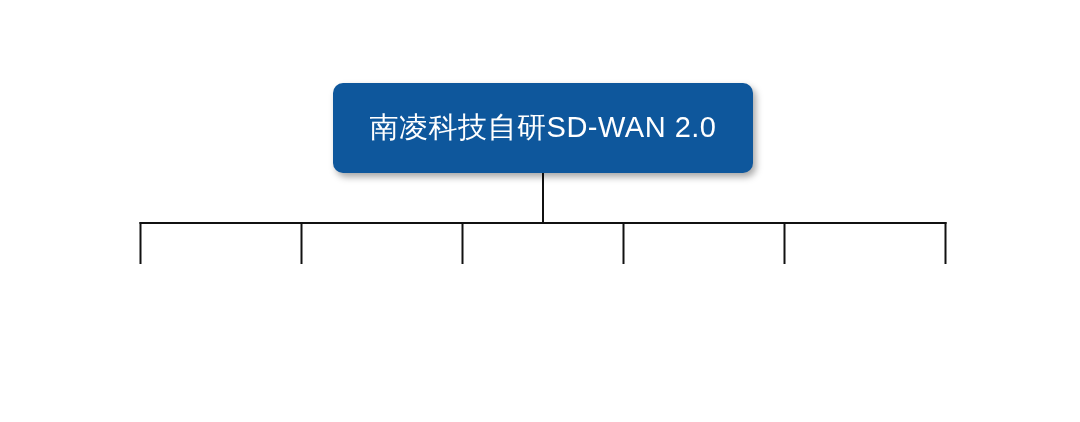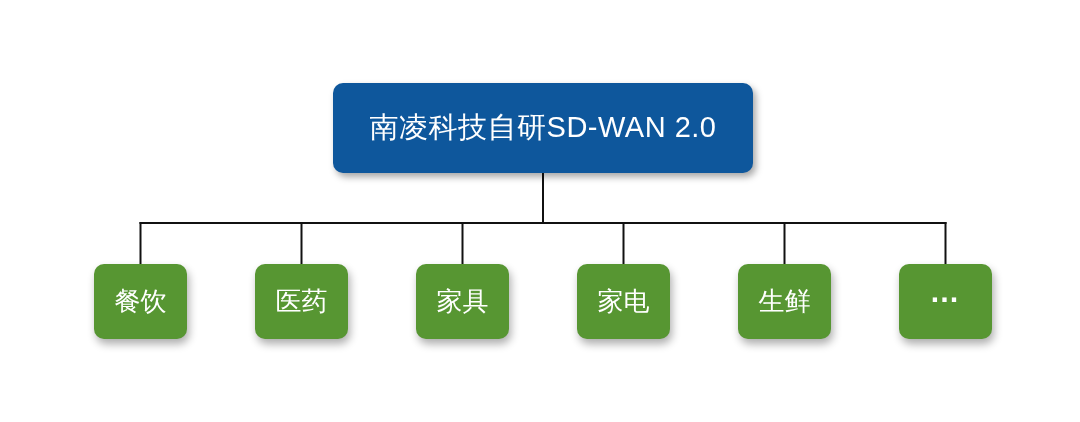--- a/index.html
+++ b/index.html
@@ -91,34 +91,14 @@
       <line x1="623.5" y1="222" x2="623.5" y2="264"></line>
       <line x1="784.5" y1="222" x2="784.5" y2="264"></line>
       <line x1="945.5" y1="222" x2="945.5" y2="264"></line>
     </g>
   </svg>
 
   <div class="node root-node">
     <span class="node-label">南凌科技自研SD-WAN 2.0</span>
   </div>
 
-  <div class="children-row">
-    <div class="child-node">
-      <span class="node-label">餐饮</span>
-    </div>
-    <div class="child-node">
-      <span class="node-label">医药</span>
-    </div>
-    <div class="child-node">
-      <span class="node-label">家具</span>
-    </div>
-    <div class="child-node">
-      <span class="node-label">家电</span>
-    </div>
-    <div class="child-node">
-      <span class="node-label">生鲜</span>
-    </div>
-    <div class="child-node dots">
-      <span class="node-label">…</span>
-    </div>
-  </div>
 
 </div>
 
 </body></html>

